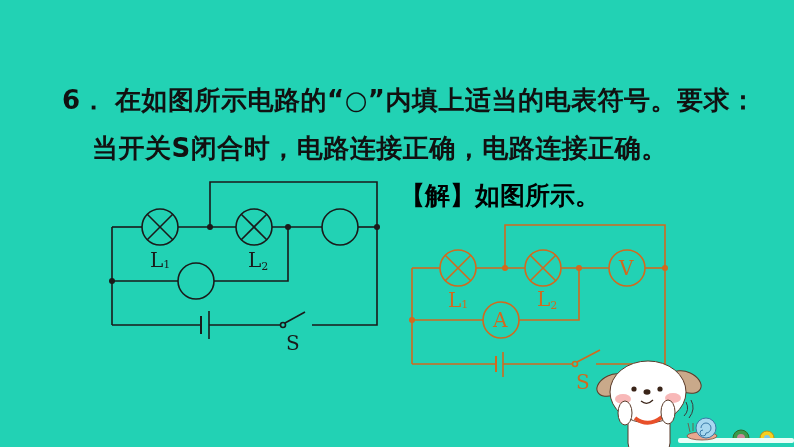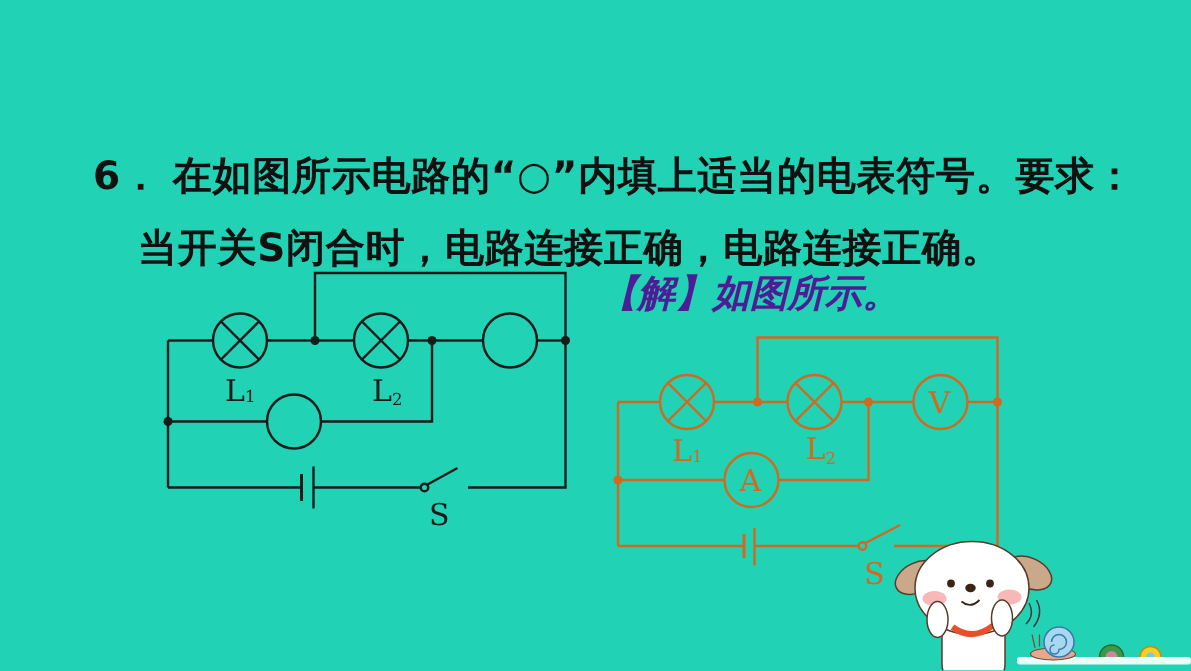--- a/index.html
+++ b/index.html
@@ -3,28 +3,28 @@
   <meta charset="utf-8">
   <style>
     html, body { margin: 0; padding: 0; }
     body {
       width: 794px; height: 447px; overflow: hidden;
       background: #22d2b4; position: relative;
       font-family: "DejaVu Sans", "Liberation Sans", sans-serif;
     }
     .q-line {
       position: absolute; font-weight: bold; color: #111;
-      font-size: 26px; line-height: 30px; white-space: nowrap; letter-spacing: 0.5px; margin-top: 18px;
+      font-size: 26px; line-height: 30px; white-space: nowrap; letter-spacing: 0.5px;
     }
     .q-line-1 { left: 62px; top: 85px; }
     .q-line-2 { left: 92px; top: 133px; }
     .q-num { margin-right: 8px; }
     .answer {
       position: absolute; left: 400px; top: 181px;
-      color: #4c1d95; font-weight: bold; font-size: 25px; line-height: 30px; white-space: nowrap; font-style: italic;
+      color: #000000; font-weight: bold; font-size: 25px; line-height: 30px; white-space: nowrap;
     }
     svg.circuit { position: absolute; left: 0; top: 0; }
     .lbl { font-family: "DejaVu Serif", "Liberation Serif", serif; }
   </style>
 </head>
 <body>
 
 <div class="q-line q-line-1">
   <span class="q-num">6．</span><span>在如图所示电路的“○”内填上适当的电表符号。要求：</span>
 </div>

